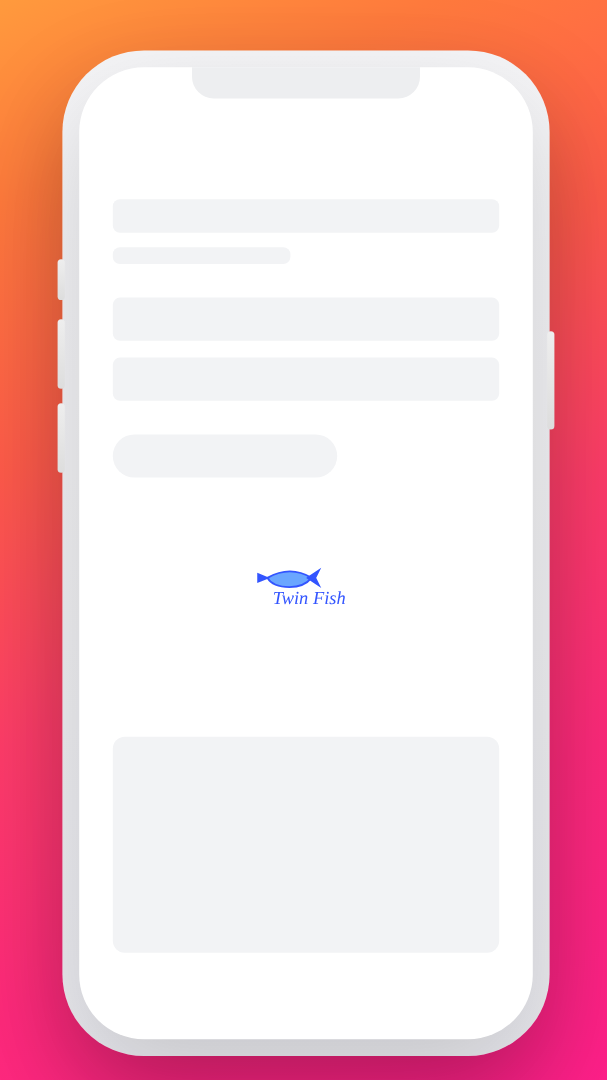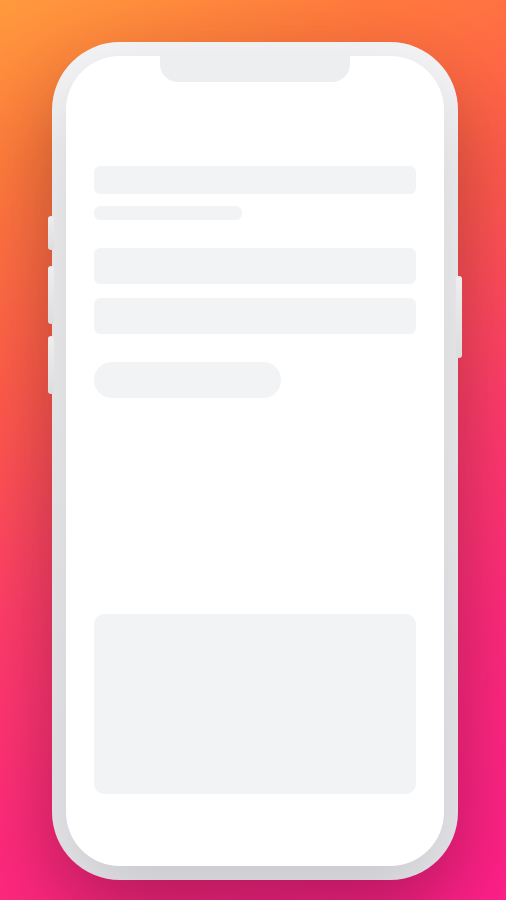--- a/index.html
+++ b/index.html
@@ -97,20 +97,30 @@
       <div class="skel bar-lg"></div>
       <div class="skel bar-sub"></div>
 
       <div class="skel bar-input"></div>
       <div class="skel bar-input2"></div>
 
       <div class="skel bar-btn"></div>
 
       <div class="brands">
 
+        <div class="brand">
+          <svg viewBox="0 0 120 50" width="92" height="40">
+            <g fill="none" stroke="#3355ff" stroke-width="2">
+              <path d="M18 14 q25 -14 48 0 q-8 10 -24 10 q-18 0 -24 -10 z" fill="#6aa6ff" stroke="#3355ff"></path>
+              <path d="M62 14 l12 -8 l-4 8 l4 8 z" fill="#3355ff"></path>
+              <path d="M8 10 l10 4 l-10 4 z" fill="#3355ff"></path>
+            </g>
+            <text x="24" y="42" font-family="cursive" font-style="italic" font-size="20" fill="#3355ff">Twin Fish</text>
+          </svg>
+        </div>
 
 
 
       </div>
 
       <div class="skel card"></div>
 
     </div>
   </div>
 </div>

